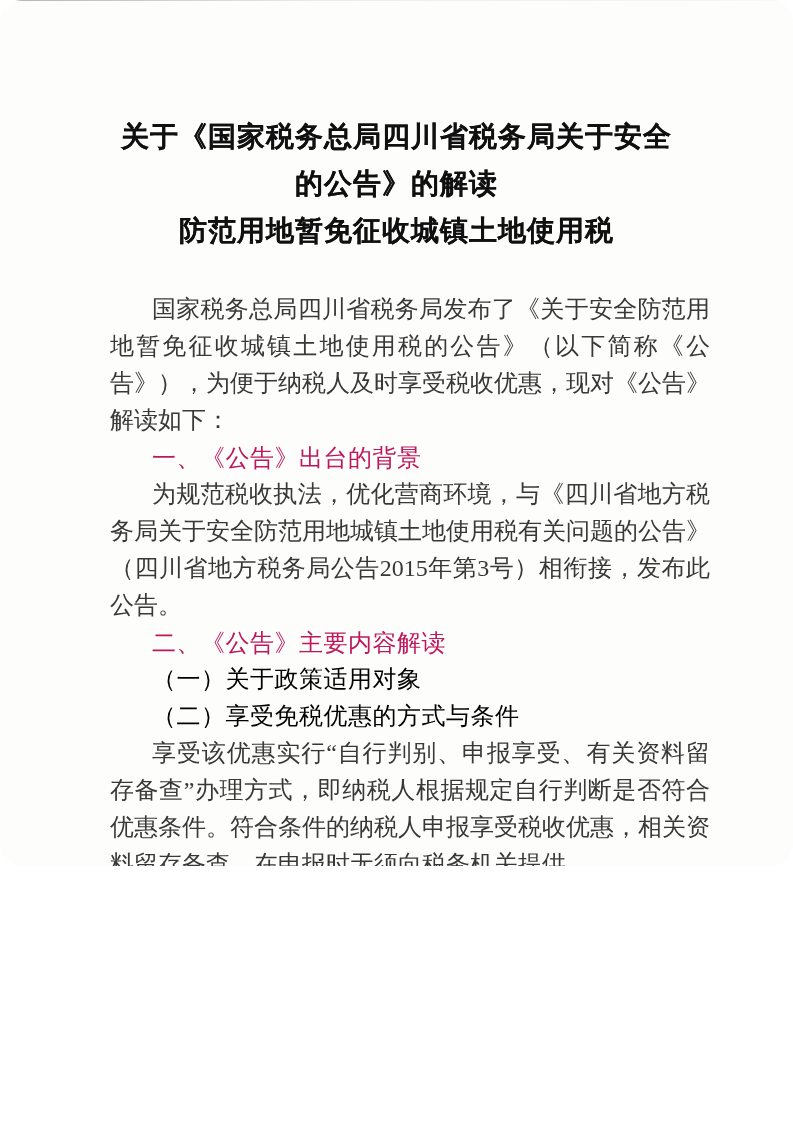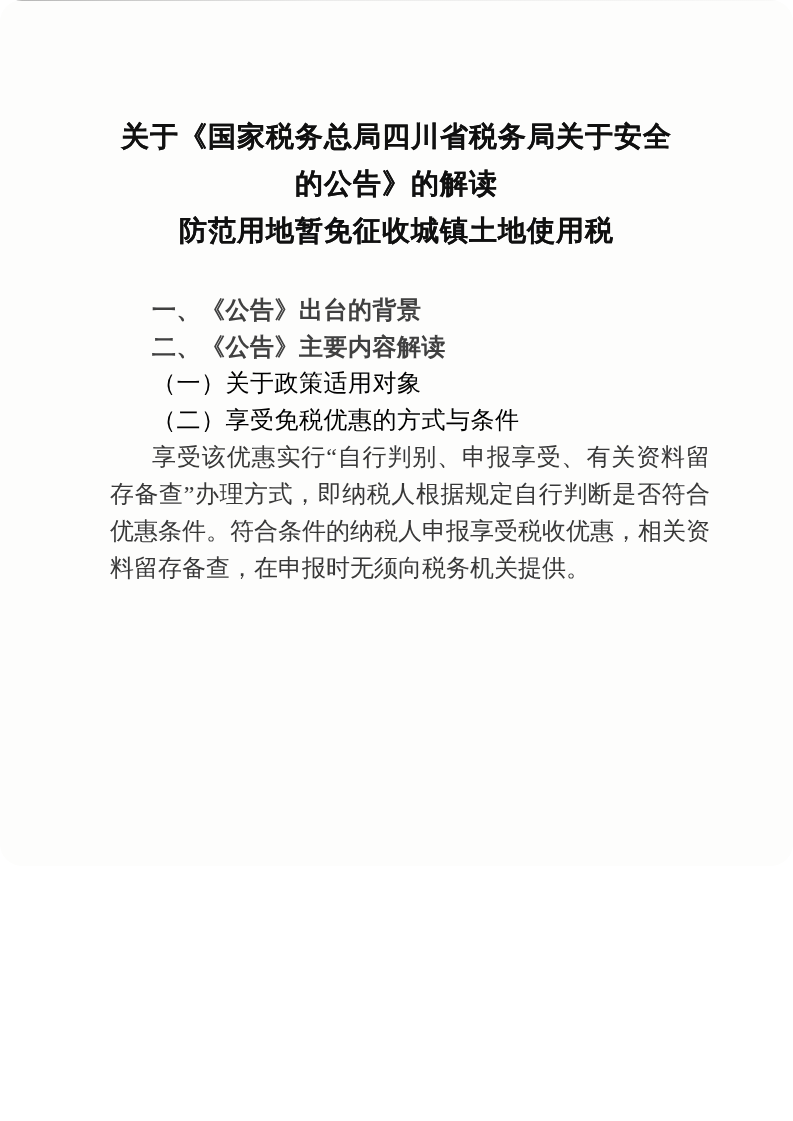--- a/index.html
+++ b/index.html
@@ -55,22 +55,22 @@
   }
   .para {
     text-indent: 1.75em;
     color: #383838;
     font-weight: normal;
   }
   
   .section-head {
     text-indent: 1.75em;
     font-family: "Liberation Sans", sans-serif;
-    font-weight: bold;
-    color: #404040;
+    font-weight: normal;
+    color: #be185d;
     letter-spacing: 0.5px;
   }
   
   .sub-head {
     text-indent: 1.75em;
     font-weight: normal;
     color: #000000;
     letter-spacing: 0.5px;
   }
 </style>
@@ -82,23 +82,25 @@
   <div class="scan-line-top"></div>
 
   <h1 class="doc-title">
     <span class="title-line">关于《国家税务总局四川省税务局关于安全</span>
     <span class="title-line">的公告》的解读</span>
     <span class="title-line">防范用地暂免征收城镇土地使用税</span>
   </h1>
 
   <div class="content">
 
+    <p class="para">国家税务总局四川省税务局发布了《关于安全防范用地暂免征收城镇土地使用税的公告》（以下简称《公告》），为便于纳税人及时享受税收优惠，现对《公告》解读如下：</p>
 
     <h2 class="section-head">一、《公告》出台的背景</h2>
 
+    <p class="para">为规范税收执法，优化营商环境，与《四川省地方税务局关于安全防范用地城镇土地使用税有关问题的公告》（四川省地方税务局公告2015年第3号）相衔接，发布此公告。</p>
 
     <h2 class="section-head">二、《公告》主要内容解读</h2>
 
     <h3 class="sub-head">（一）关于政策适用对象</h3>
 
 
     <h3 class="sub-head">（二）享受免税优惠的方式与条件</h3>
 
     <p class="para">享受该优惠实行“自行判别、申报享受、有关资料留存备查”办理方式，即纳税人根据规定自行判断是否符合优惠条件。符合条件的纳税人申报享受税收优惠，相关资料留存备查，在申报时无须向税务机关提供。</p>
 

